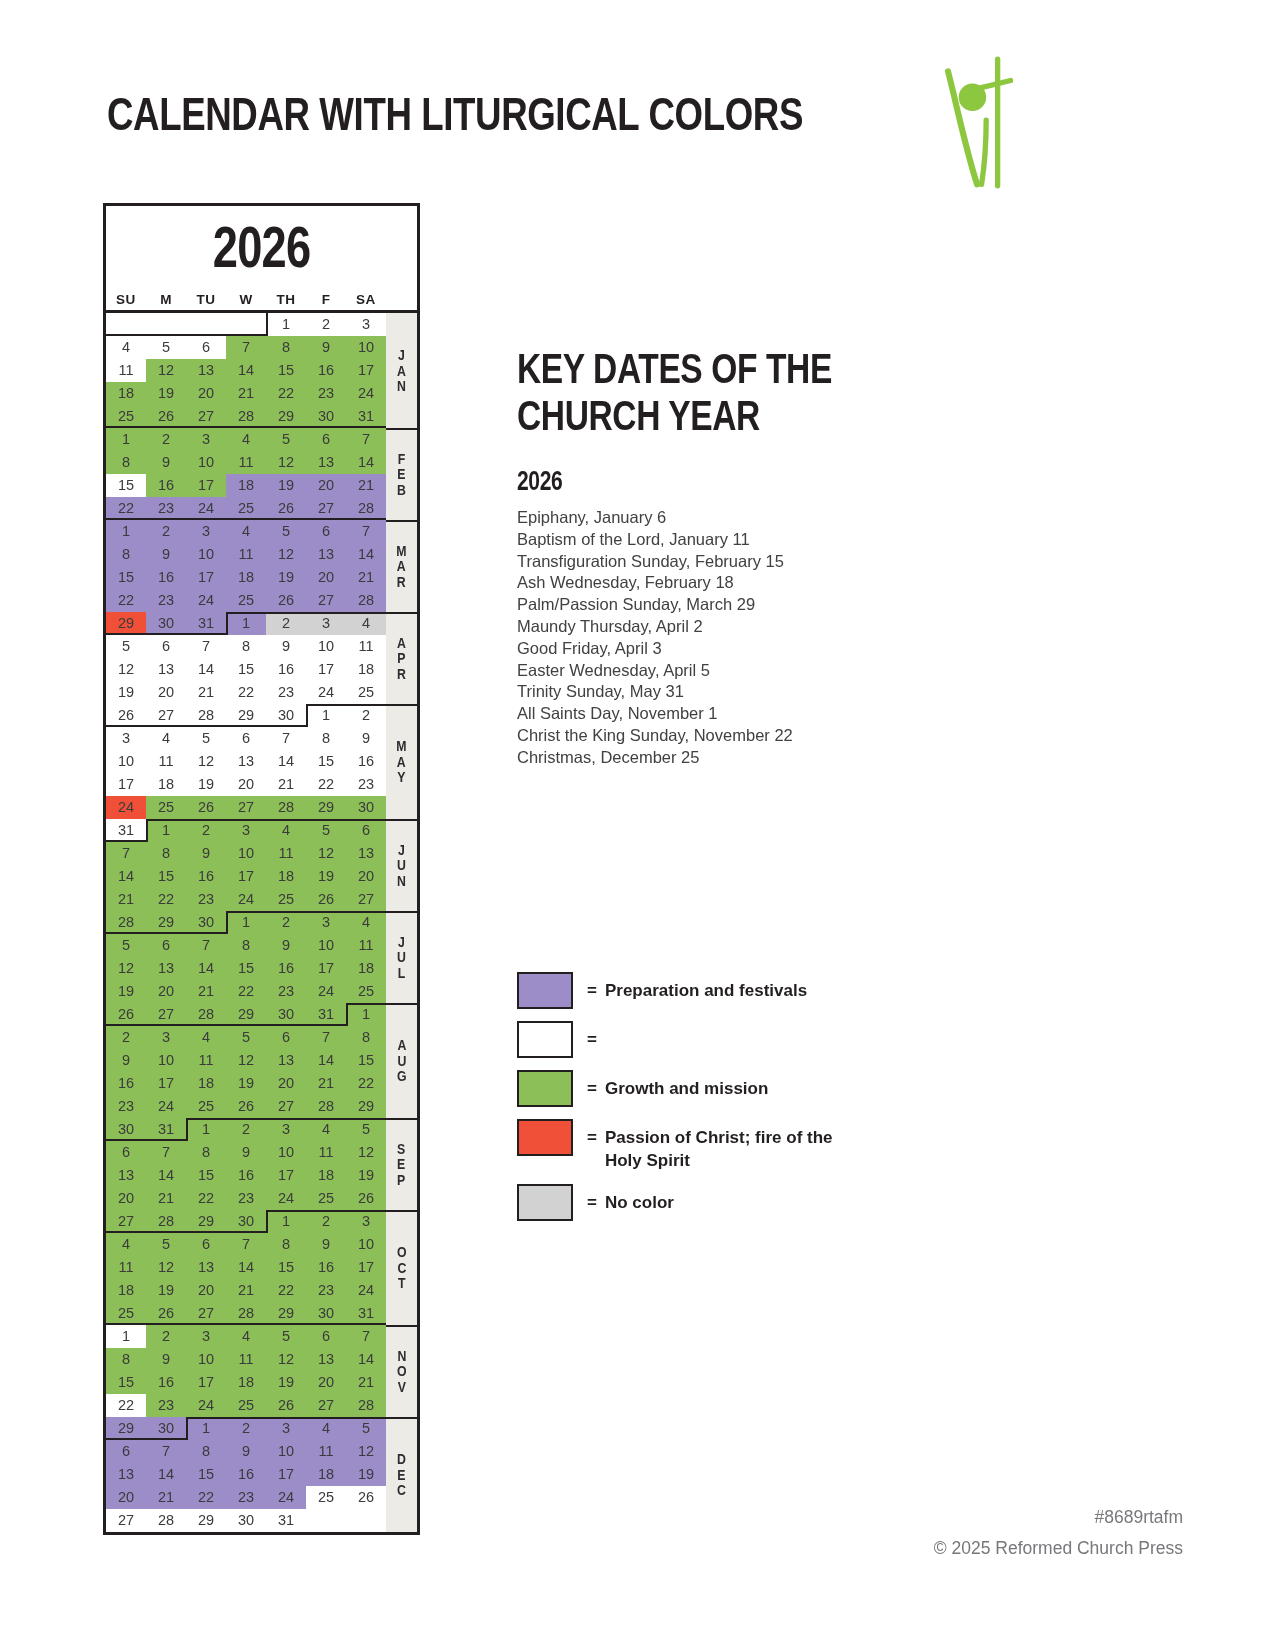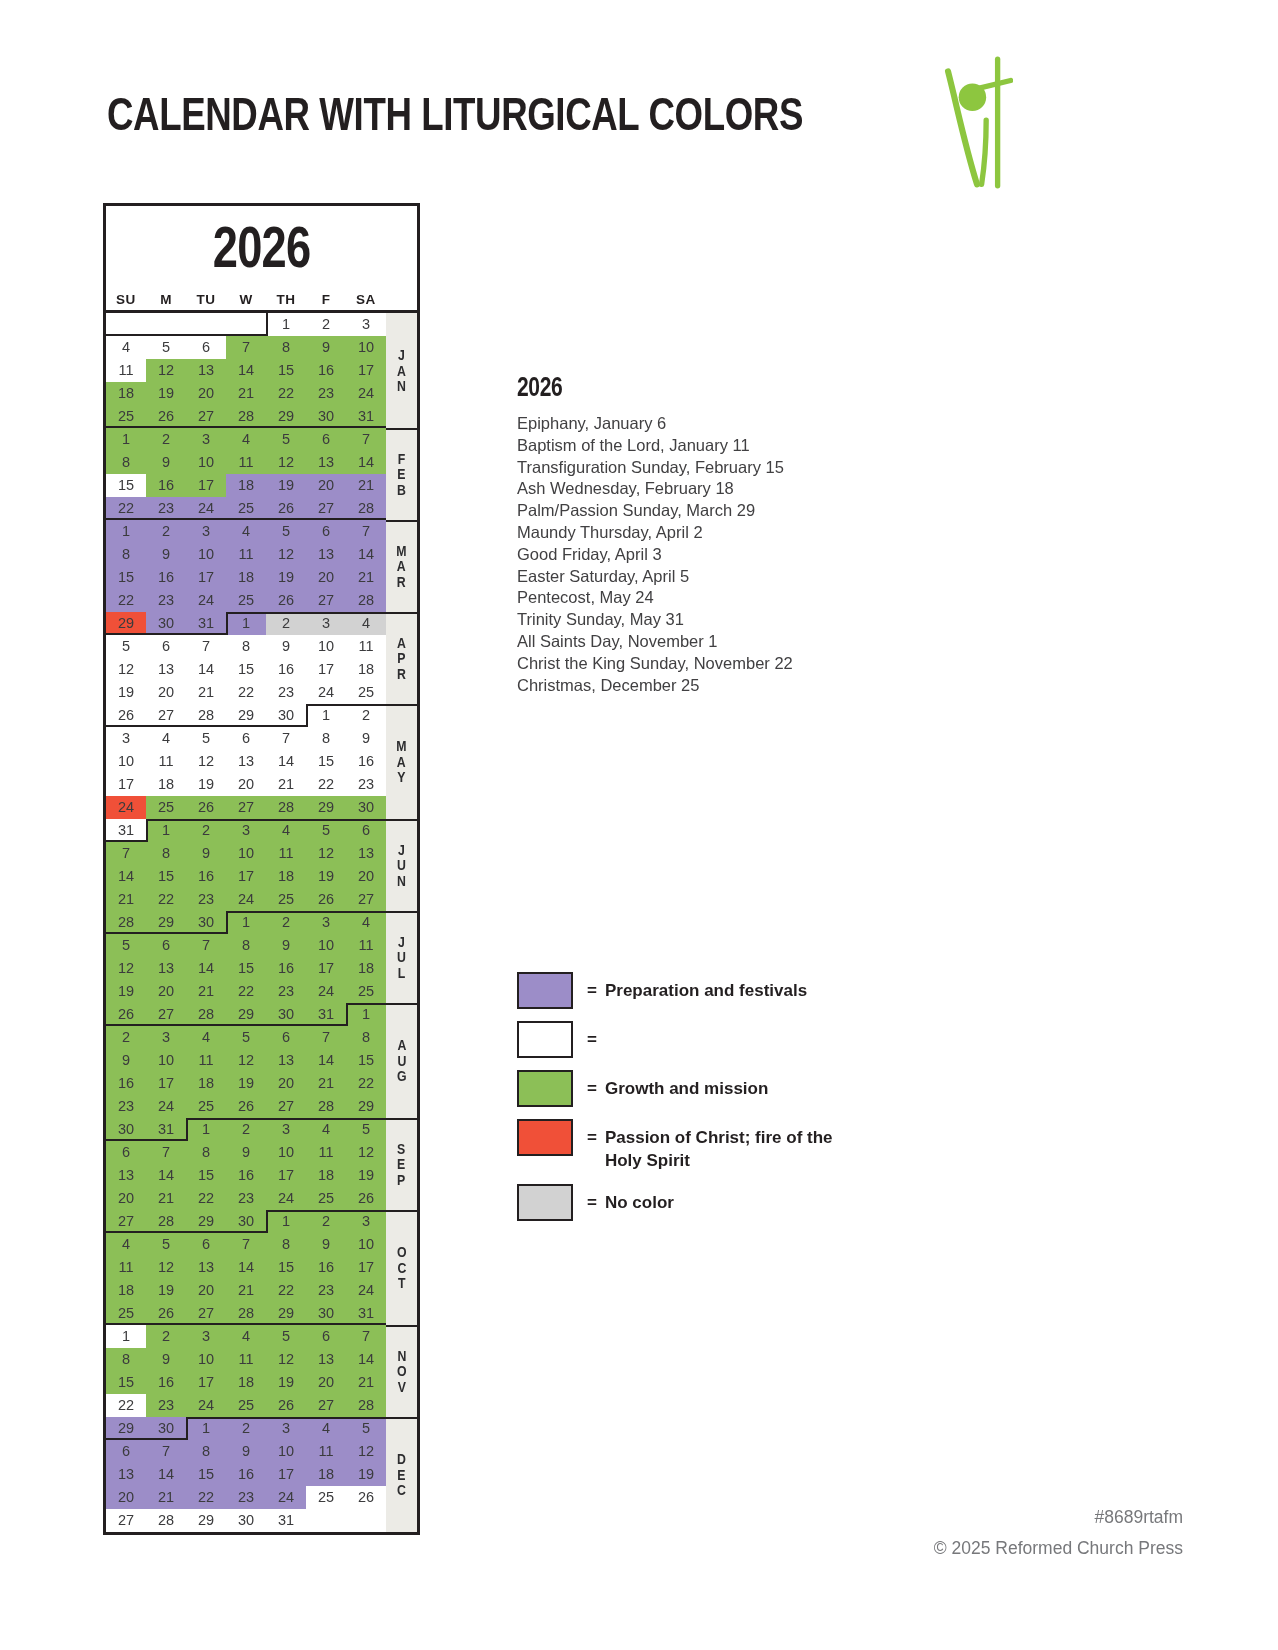--- a/index.html
+++ b/index.html
@@ -644,31 +644,34 @@
           <div class="cal-cell" style="background: rgb(255, 255, 255);">30</div>
           <div class="cal-cell" style="background: rgb(255, 255, 255);">31</div>
           <div class="cal-cell" style="background: rgb(255, 255, 255);"></div>
           <div class="cal-cell" style="background: rgb(255, 255, 255);"></div>
         </div>
       </div>
   </div>
 </div>
 
 <div id="key-dates">
+  <div id="kd-heading">
+    <div class="cond">KEY DATES OF THE</div>
+    <div class="cond">CHURCH YEAR</div>
+  </div>
   <div id="kd-year" class="cond">2026</div>
   <div id="kd-list">
       <div>Epiphany, January 6</div>
       <div>Baptism of the Lord, January 11</div>
       <div>Transfiguration Sunday, February 15</div>
       <div>Ash Wednesday, February 18</div>
       <div>Palm/Passion Sunday, March 29</div>
       <div>Maundy Thursday, April 2</div>
       <div>Good Friday, April 3</div>
-      <div>Easter Saturday, April 5</div>
-      <div>Pentecost, May 24</div>
+      <div>Easter Wednesday, April 5</div>
       <div>Trinity Sunday, May 31</div>
       <div>All Saints Day, November 1</div>
       <div>Christ the King Sunday, November 22</div>
       <div>Christmas, December 25</div>
     </div>
 </div>
 
 <div id="legend">
     <div class="legend-item">
       <div class="legend-swatch" style="background: rgb(156, 141, 200);"></div>

